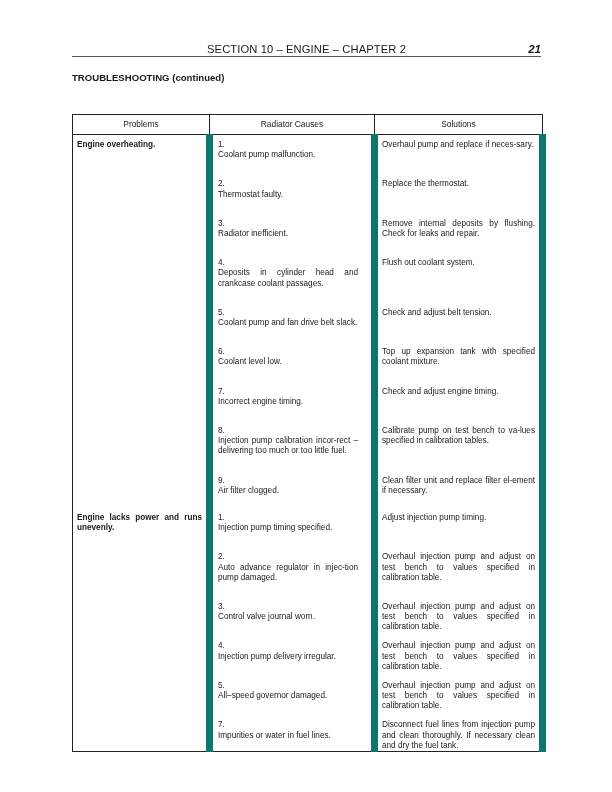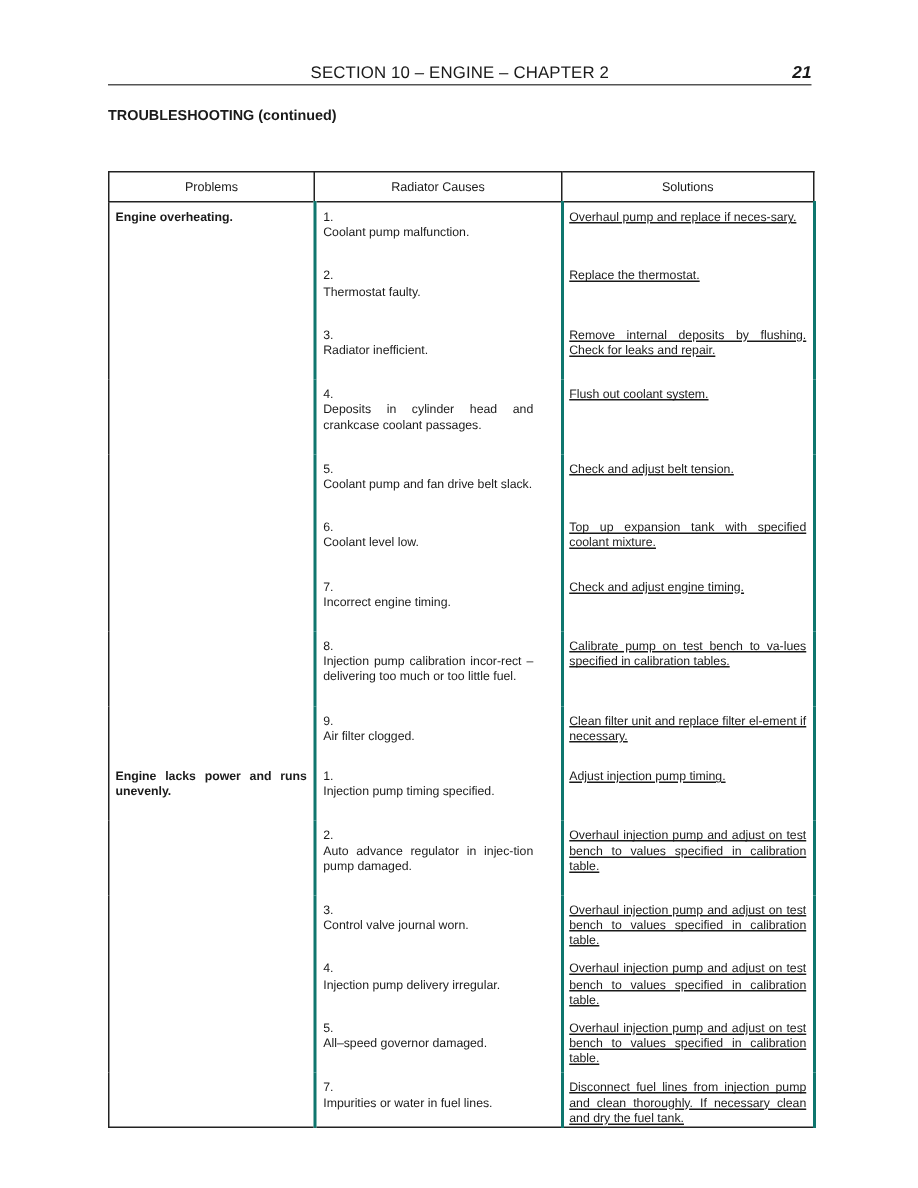--- a/index.html
+++ b/index.html
@@ -9,25 +9,25 @@
          border-bottom: 1.3px solid #555; }
   .running-head .sec { position: absolute; left: 0; width: 469px; top: -1px; text-align: center;
          font-size: 11.2px; letter-spacing: 0.1px; }
   .running-head .pg { position: absolute; right: 0; top: -1px; font-style: italic; font-weight: bold; font-size: 11.5px; }
   .doc-title { position: absolute; left: 72px; width: 469px; top: 72px; text-align: left;
          font-weight: bold; font-size: 9.6px; }
   table.ts { position: absolute; left: 72px; top: 91px; width: 470px; border-collapse: collapse;
          font-size: 8.2px; line-height: 10.2px; table-layout: fixed; margin-top: 23px; }
   table.ts th { font-weight: normal; height: 19px; padding: 0; text-align: center;
          border: 1px solid #222; font-size: 8.4px; }
-  table.ts td { vertical-align: top; padding: 0; border-left: 1px solid #222; border-right: 2px solid #0f766e; }
+  table.ts td { vertical-align: top; padding: 0; border-left: 1px solid #222; border-right: 7px solid #0f766e; }
   table.ts tr.last td { border-bottom: 1px solid #222; }
   .prob { font-weight: bold; padding: 5px 4px 0 4px !important; text-align: justify; text-align-last: left; }
   .cause { padding: 5px 4px 0 5px !important; }
-  .sol { padding: 5px 4px 0 4px !important; text-align: justify; text-align-last: left; text-decoration: underline; }
+  .sol { padding: 5px 4px 0 4px !important; text-align: justify; text-align-last: left; }
   .cause .num { display: inline-block; width: 16px; vertical-align: top; }
   .cause .txt { display: inline-block; width: 140px; vertical-align: top; text-align: justify; text-align-last: left; }
 </style>
 </head>
 <body>
 
 <div class="running-head">
   <span class="sec">SECTION 10 – ENGINE – CHAPTER 2</span>
   <span class="pg">21</span>
 </div>

